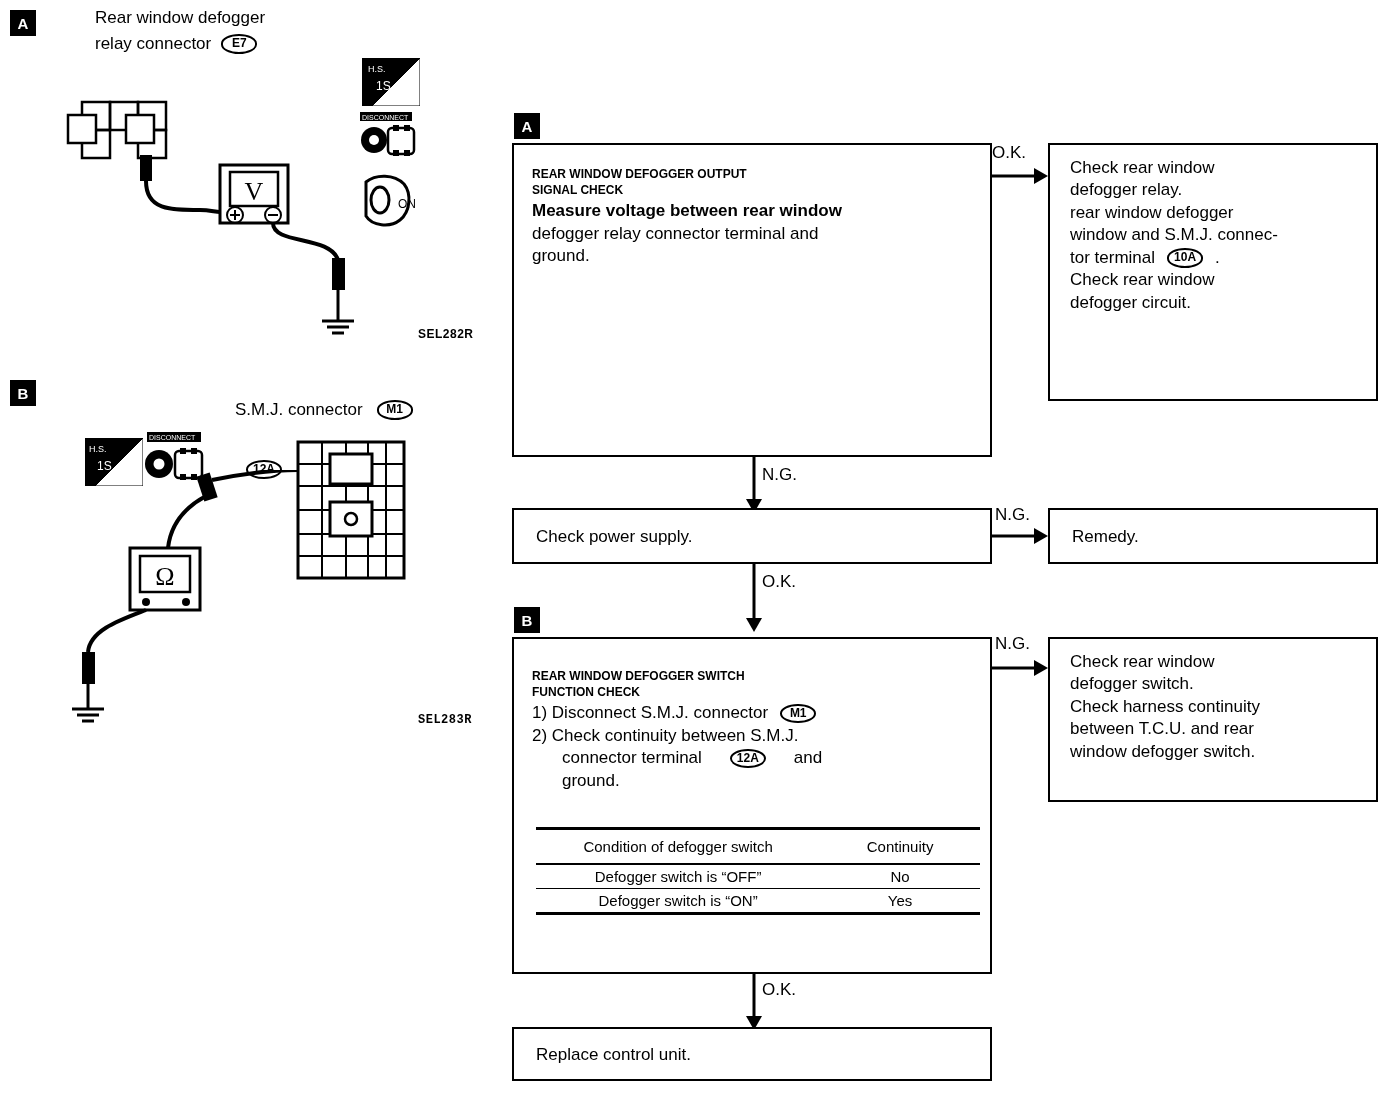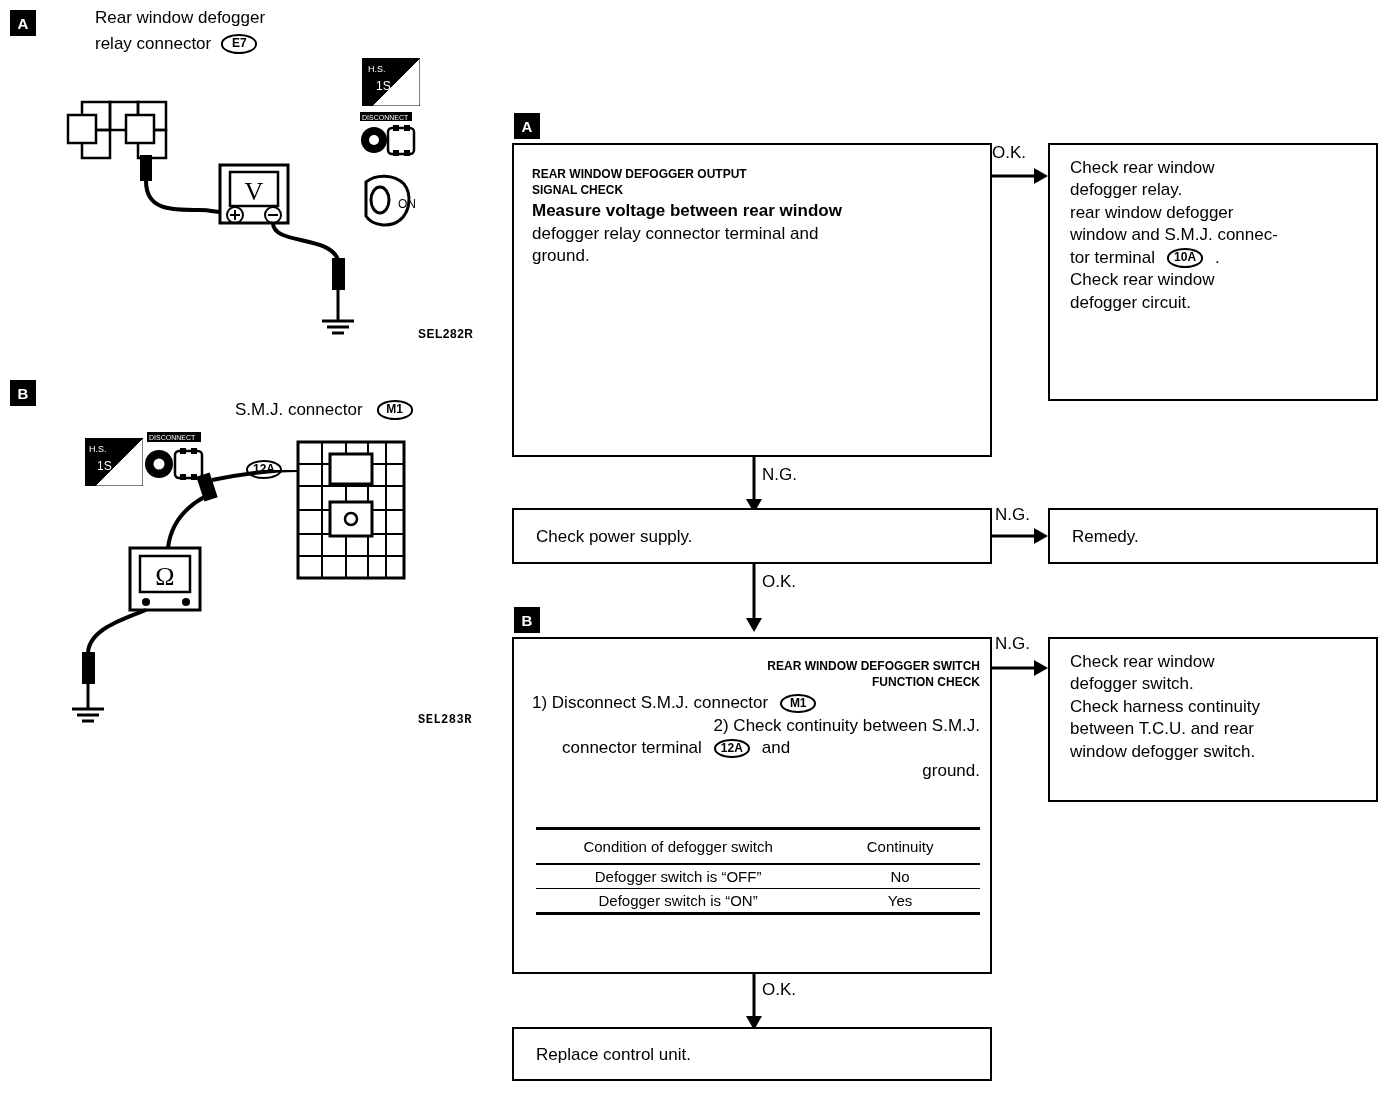--- a/index.html
+++ b/index.html
@@ -212,29 +212,29 @@
   <div class="abs box-txt" style="left:22px;top:16px;">Remedy.</div>
 </div>
 
 <svg class="abs" style="left:740px;top:564px;" width="30" height="70" viewBox="0 0 30 70">
   <line x1="14" y1="0" x2="14" y2="54" stroke="#000" stroke-width="3"></line>
   <polygon points="6,54 14,68 22,54" fill="#000"></polygon>
 </svg>
 <div class="abs arrowlbl" style="left:762px;top:572px;"><span>O.K.</span></div>
 
 <div class="abs box" style="left:512px;top:637px;width:480px;height:337px;">
-  <div class="abs" style="left:18px;top:20px;width:448px;text-align:right;">
+  <div class="abs" style="left:18px;top:30px;width:448px;">
     <div class="title">REAR WINDOW DEFOGGER SWITCH</div>
     <div class="title">FUNCTION CHECK</div>
     <div class="box-txt" style="display:flex;align-items:center;gap:12px;margin-top:2px;">
       <span>1)  Disconnect S.M.J. connector</span>
       <span class="oval">M1</span>
     </div>
     <div class="box-txt">2)  Check continuity between S.M.J.</div>
-    <div class="box-txt" style="display:flex;align-items:center;gap:12px;padding-left:30px;">
+    <div class="box-txt" style="display:flex;align-items:center;gap:28px;padding-left:30px;">
       <span>connector terminal</span>
       <span class="oval">12A</span>
       <span>and</span>
     </div>
     <div class="box-txt" style="padding-left:30px;">ground.</div>
   </div>
   <table class="tbl nogrid" style="position:absolute;left:22px;top:188px;width:444px;">
     <tbody>
         <tr class="hdr">
       <td style="width:64%;padding:8px 6px;">Condition of defogger switch</td>

